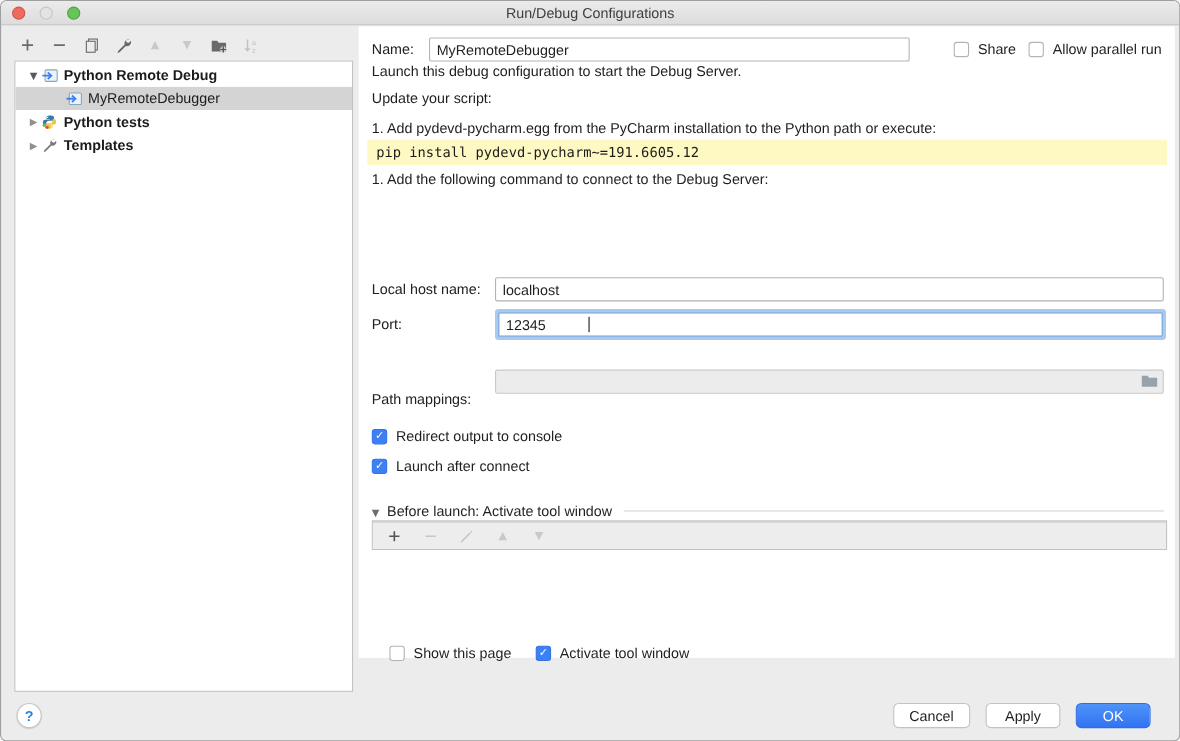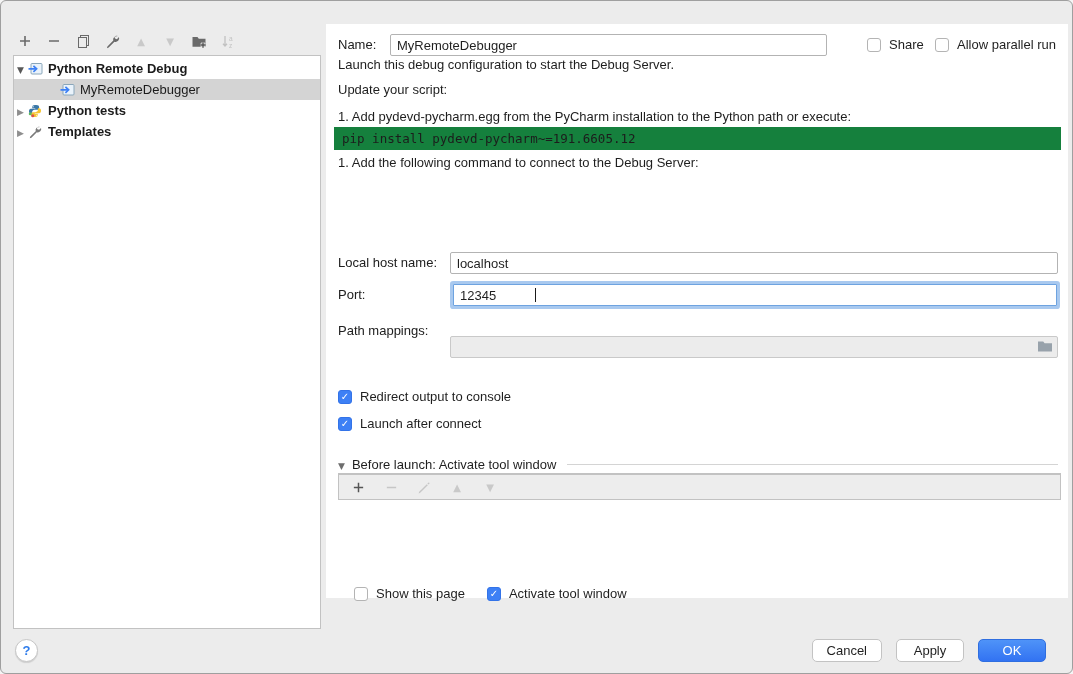--- a/index.html
+++ b/index.html
@@ -24,21 +24,21 @@
   .side-toolbar { position:absolute; left:16px; top:31px; display:flex; align-items:center; gap:13px; height:18px; }
   .ticon { display:inline-flex; align-items:center; justify-content:center; width:16px; height:16px; }
   .arrow-up::before   { content:"▲"; font-family:"DejaVu Sans",sans-serif; font-size:10px; color:#c9c9c9; }
   .arrow-down::before { content:"▼"; font-family:"DejaVu Sans",sans-serif; font-size:10px; color:#c9c9c9; }
 
   
   .tree-panel {
     position:absolute; left:12px; top:54px; width:308px; height:574px;
     background:#fff; border:1px solid #c2c2c2; padding-top:2px; overflow:hidden;
   }
-  .tree-row { height:21px; display:flex; align-items:center; white-space:nowrap; }
+  .tree-row { height:21px; display:flex; align-items:center; padding-left:10px; white-space:nowrap; }
   .tree-row.selected { background:#d4d4d4; padding-left:45px; }
   .tree-row .label { margin-left:5px; font-weight:bold; color:#1b1b1b; }
   .tree-row.selected .label { font-weight:normal; }
   .expander { width:13px; text-align:center; font-family:"DejaVu Sans",sans-serif; }
   .expander.expanded::before  { content:"▼"; font-size:9px; color:#595959; }
   .expander.collapsed::before { content:"▶"; font-size:9px; color:#8e8e8e; }
 
   
   .right-panel { position:absolute; left:325px; top:23px; width:742px; height:574px; background:#fff; }
   .abs { position:absolute; }
@@ -51,21 +51,21 @@
   .focus-field {
     height:22px; background:#fff; border:1px solid #6ea3e0; border-radius:1px;
     box-shadow:0 0 0 3px #a9c9ef; display:flex; align-items:center; padding:0 6px;gap:38px;
   }
   .caret { width:1px; height:14px; background:#1a1a1a; margin-left:1px; }
   .path-field { position:relative; }
   .path-field .folder-btn { position:absolute; right:5px; top:4px; cursor:pointer; }
 
   .desc { color:#1e1e1e; }
   .code {
-    background:#15803d; color:#1c1c1c; font-family:"DejaVu Sans Mono",monospace;
+    background:#fef9c3; color:#1c1c1c; font-family:"DejaVu Sans Mono",monospace;
     font-size:12.5px; line-height:19px; padding:2px 8px; white-space:pre;
   }
 
   .cbrow { display:flex; align-items:center; gap:8px; }
   .cb {
     width:14px; height:14px; border:1px solid #b4b4b4; border-radius:3px; background:#fff;
     display:inline-flex; align-items:center; justify-content:center; flex:none;
   }
   .cb.checked { background:#3d80f5; border-color:#3373e8; }
   .cb.checked::after { content:"✓"; color:#fff; font-size:10px; font-weight:bold; font-family:"DejaVu Sans",sans-serif; }
@@ -89,20 +89,26 @@
     height:23px; min-width:68px; padding:0 14px; background:#fff; border:1px solid #c3c3c3;
     border-radius:5px; font-family:"Liberation Sans",sans-serif; font-size:13px; color:#1f1f1f; cursor:pointer;
   }
   .btn.primary { background:linear-gradient(#4f93f8,#3273f2); border-color:#2f6ee0; color:#fff; }
 </style>
 </head>
 <body>
 
 <div class="window">
 
+  <div class="titlebar">
+    <span class="light red"></span>
+    <span class="light gray"></span>
+    <span class="light green"></span>
+    <div class="title-text">Run/Debug Configurations</div>
+  </div>
 
   <div class="side-toolbar">
     <span class="ticon">
       <svg width="14" height="14" viewBox="0 0 14 14">
           <path d="M7 2v10M2 7h10" stroke="#6a6a6a" stroke-width="1.6" fill="none"></path>
         </svg>
     </span>
     <span class="ticon">
       <svg width="14" height="14" viewBox="0 0 14 14">
           <path d="M2 7h10" stroke="#6a6a6a" stroke-width="1.6" fill="none"></path>
@@ -205,21 +211,21 @@
 
     <div class="abs flabel" style="left:12px; top:228px;">Local host name:</div>
     <input class="abs field" style="left: 124px; top: 228px; width: 608px;" value="localhost">
 
     <div class="abs flabel" style="left:12px; top:260px;">Port:</div>
     <div class="abs focus-field" style="left:127px; top:260px; width:604px;">
       <span>12345</span>
       <span class="caret"></span>
     </div>
 
-    <div class="abs flabel" style="left:12px; top:296px;text-align:right;">Path mappings:</div>
+    <div class="abs flabel" style="left:12px; top:328px;text-align:right;">Path mappings:</div>
     <div class="abs path-field" style="left:124px; top:312px; width:608px;">
       <input class="field disabled" disabled="" value="" style="">
       <span class="folder-btn">
         <svg width="16" height="13" viewBox="0 0 16 13">
             <path fill="#98a2ab" d="M1 1.5h5.2L7.6 3.3H15v8.2H1z"></path>
           </svg>
       </span>
     </div>
 
     <div class="abs cbrow" style="left:12px; top:365px;">

